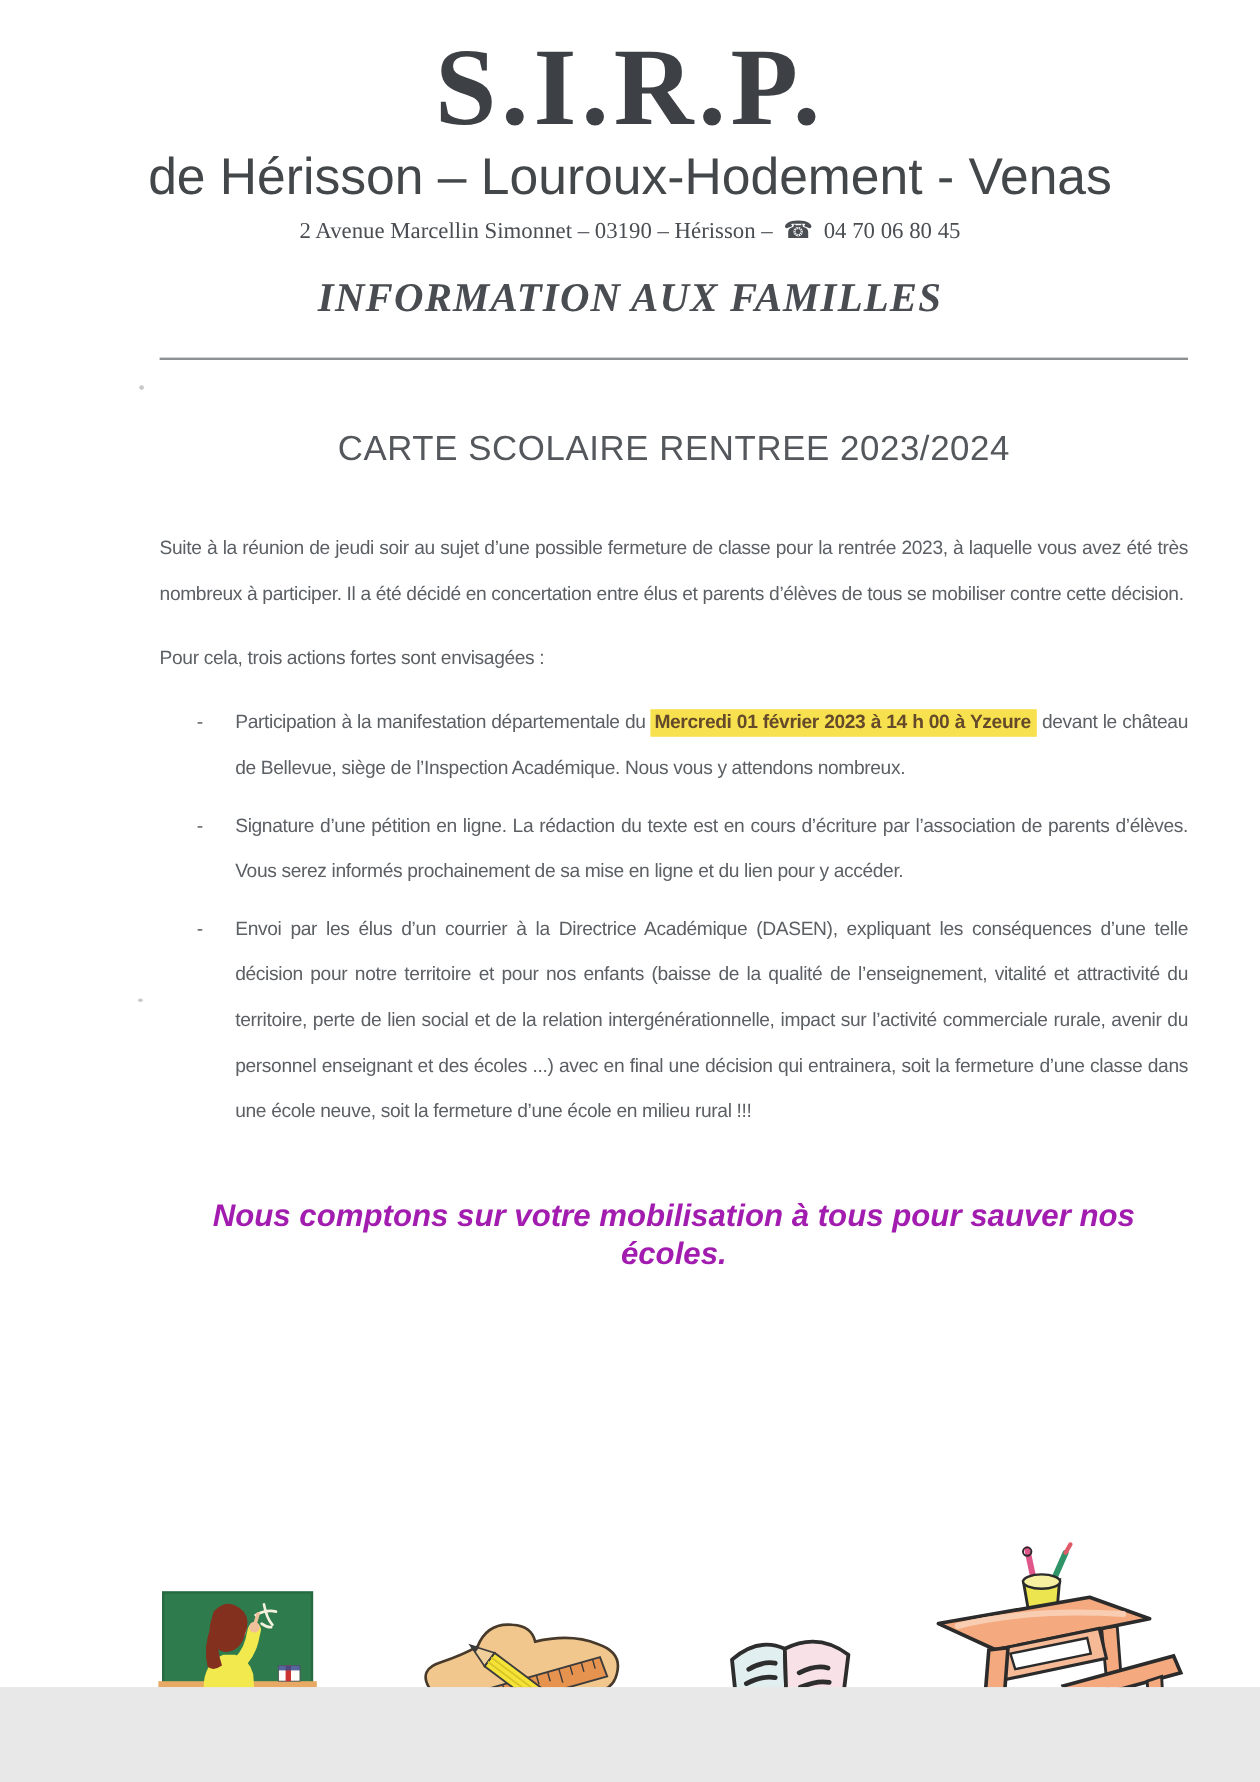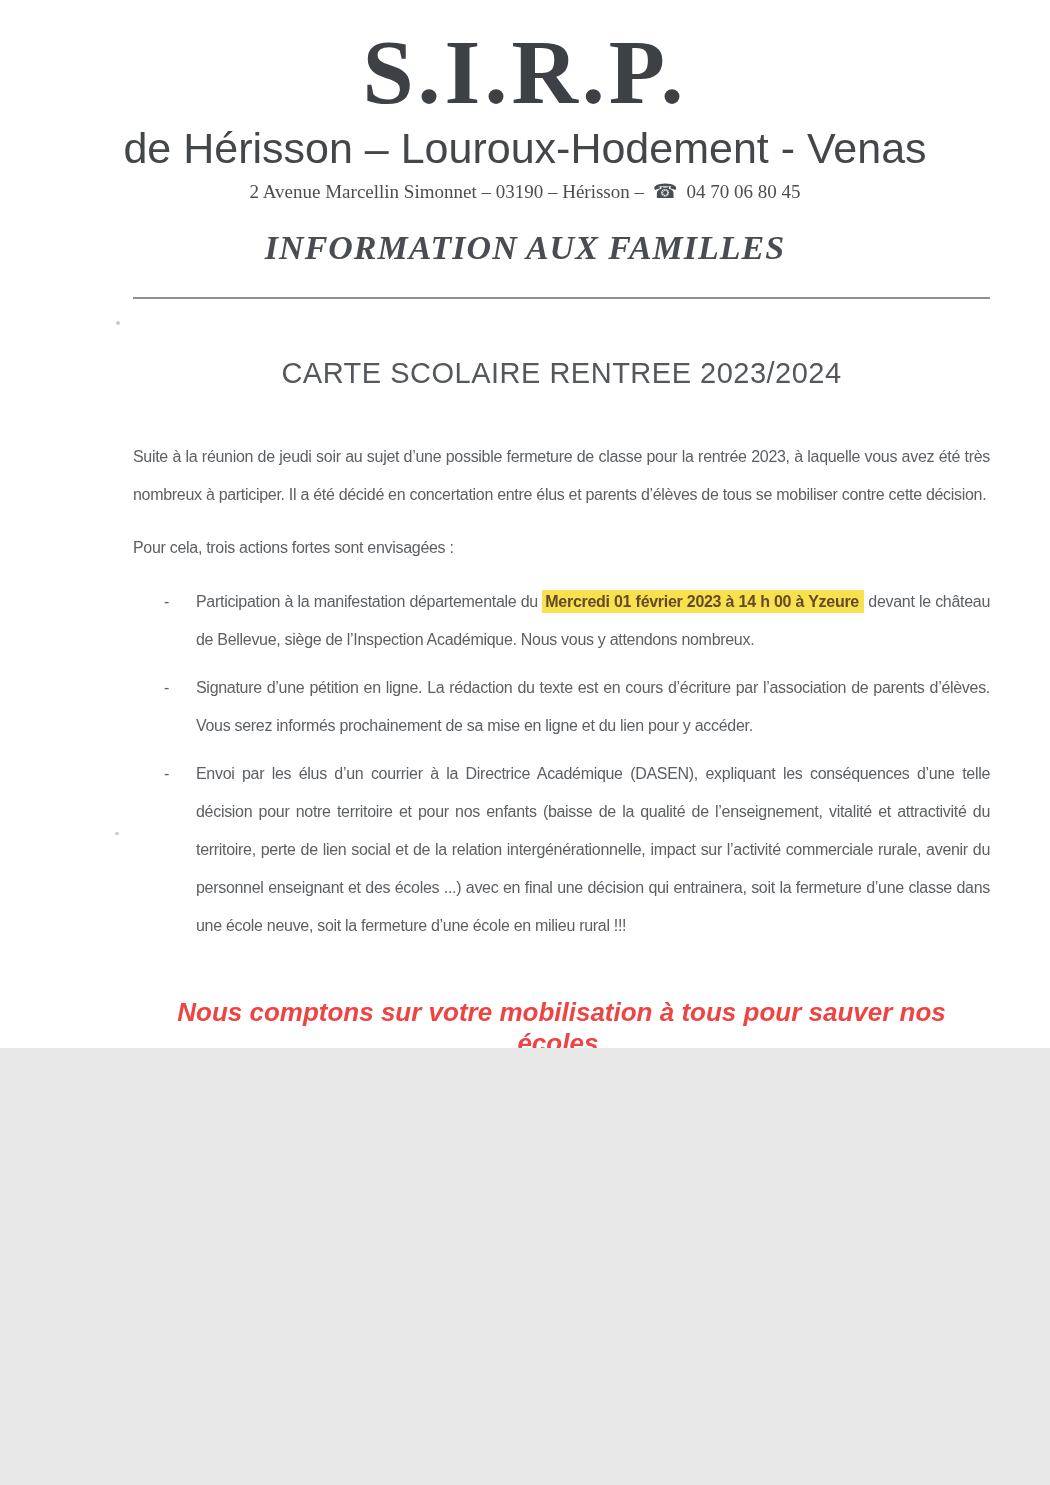--- a/index.html
+++ b/index.html
@@ -1,18 +1,18 @@
 <!DOCTYPE html>
 <html lang="fr"><head>
 <meta charset="utf-8">
 <style>
   html,body{margin:0;padding:0;background:#e8e8e8;}
   .page{
     position:relative;
-    width:1050px;height:1048px;
+    width:1050px;height:1406px;
     margin:0 auto;
     background:#ffffff;
     overflow:hidden;
     font-family:"Liberation Sans",sans-serif;
     color:#5c6064;
   }
   
   .header{ text-align:center; padding-top:24px; }
   .org-name{
     font-family:"Liberation Serif",serif;
@@ -95,21 +95,21 @@
     -webkit-box-decoration-break:clone;
     box-decoration-break:clone;
   }
   .closing{
     width:857px;
     margin:52px 0 0 133px;
     text-align:center;
     font-weight:700;
     font-style:italic;
     font-size:26px;
-    color:#ef4444;
+    color:#a21caf;
   }
   .closing .line2{ margin-top:20px; }
   
   .illustrations{
     position:absolute;
     left:0; top:1285px;
     width:1050px; height:200px;
   }
   .illu{ position:absolute; }
   .illu-teacher{ left:128px; top:32px;  width:140px; height:148px; }

